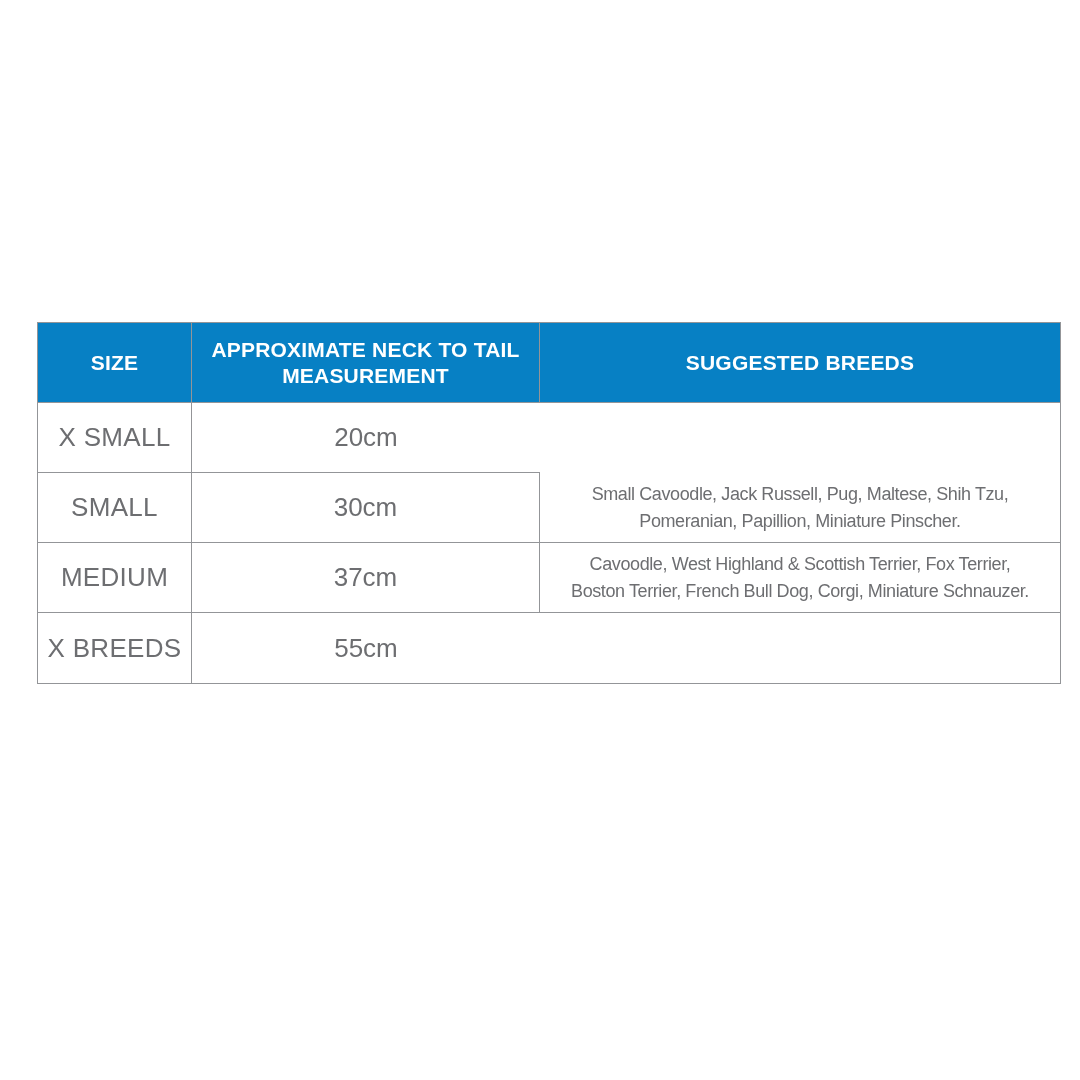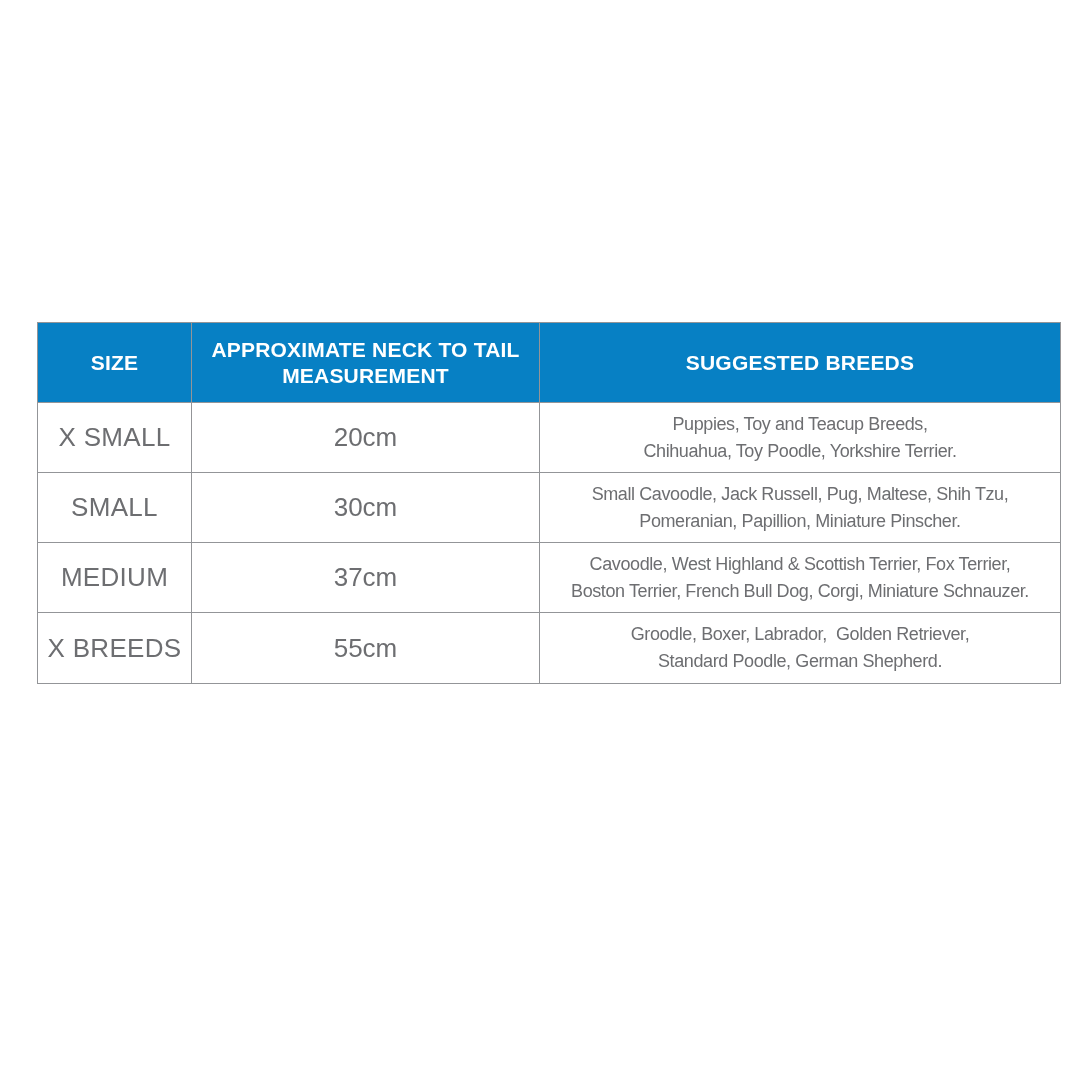--- a/index.html
+++ b/index.html
@@ -78,40 +78,36 @@
     <div class="thead">
       <div class="cell">SIZE</div>
       <div class="cell">APPROXIMATE NECK TO TAIL
 MEASUREMENT</div>
       <div class="cell">SUGGESTED BREEDS</div>
     </div>
 
     <div class="trow">
       <div class="cell size-cell">X SMALL</div>
       <div class="cell meas-cell">20cm</div>
-      <div class="cell breeds-cell">Puppies, Toy and Teacup Breeds,
-Chihuahua, Toy Poodle, Yorkshire Terrier.</div>
     </div>
 
     <div class="trow">
       <div class="cell size-cell">SMALL</div>
       <div class="cell meas-cell">30cm</div>
       <div class="cell breeds-cell">Small Cavoodle, Jack Russell, Pug, Maltese, Shih Tzu,
 Pomeranian, Papillion, Miniature Pinscher.</div>
     </div>
 
     <div class="trow">
       <div class="cell size-cell">MEDIUM</div>
       <div class="cell meas-cell">37cm</div>
       <div class="cell breeds-cell">Cavoodle, West Highland &amp; Scottish Terrier, Fox Terrier,
 Boston Terrier, French Bull Dog, Corgi, Miniature Schnauzer.</div>
     </div>
 
 
     <div class="trow">
       <div class="cell size-cell">X BREEDS</div>
       <div class="cell meas-cell">55cm</div>
-      <div class="cell breeds-cell">Groodle, Boxer, Labrador,  Golden Retriever,
-Standard Poodle, German Shepherd.</div>
     </div>
 
   </div>
 </div>
 
 </body></html>

